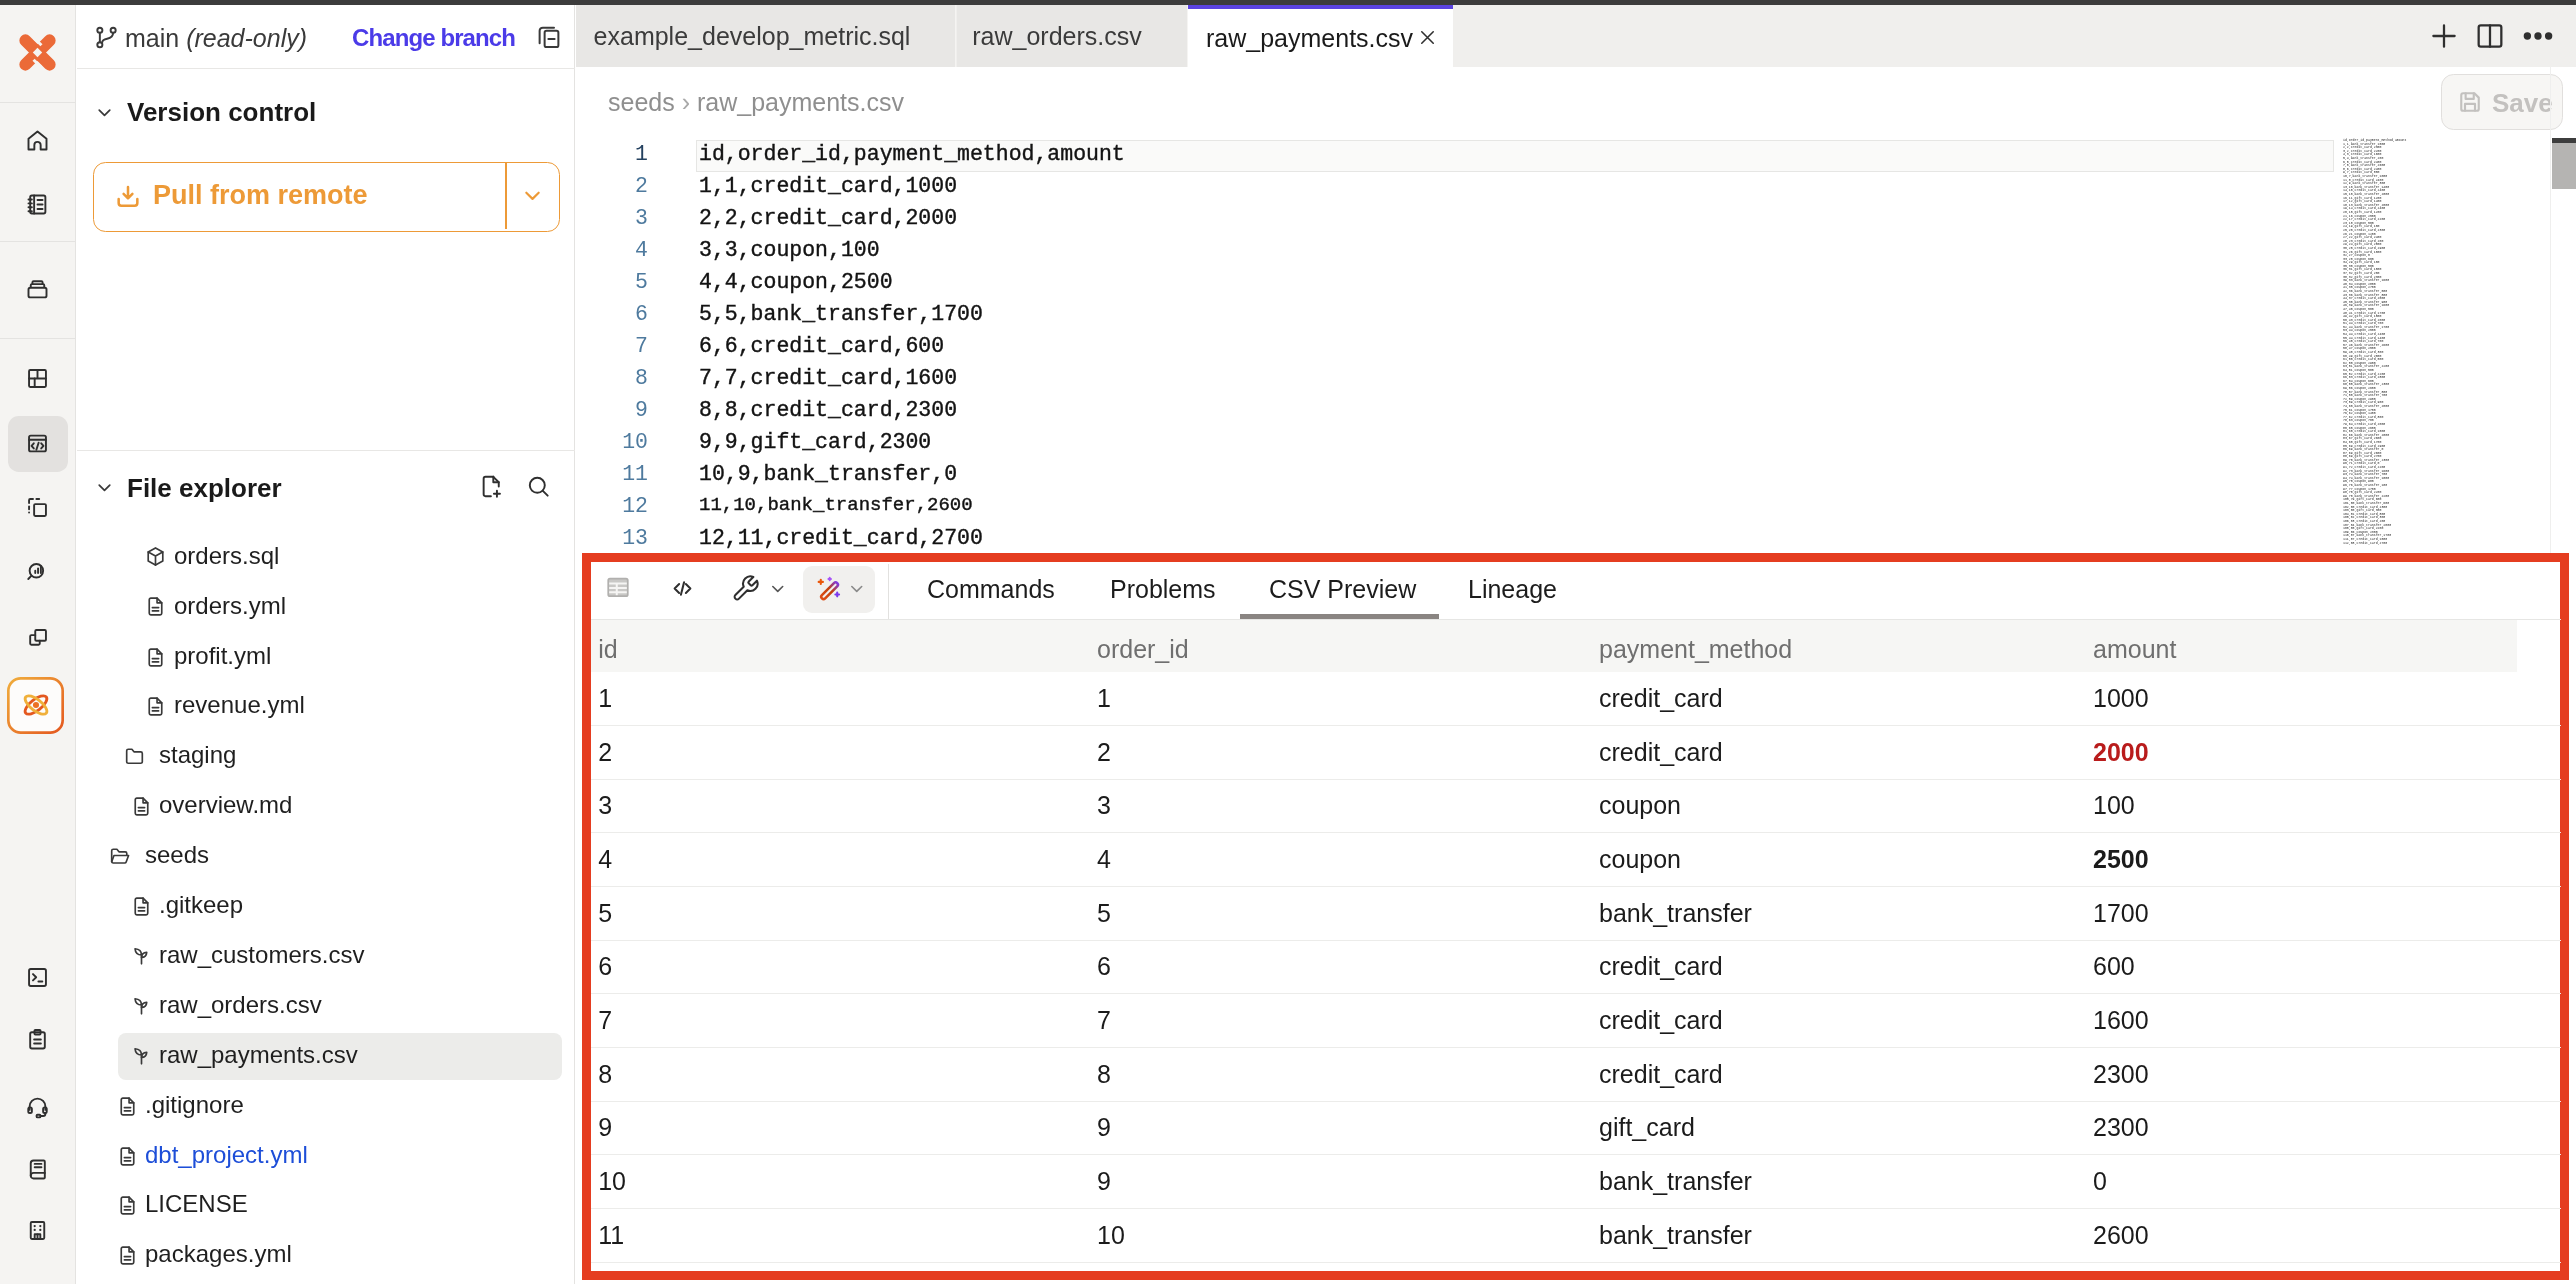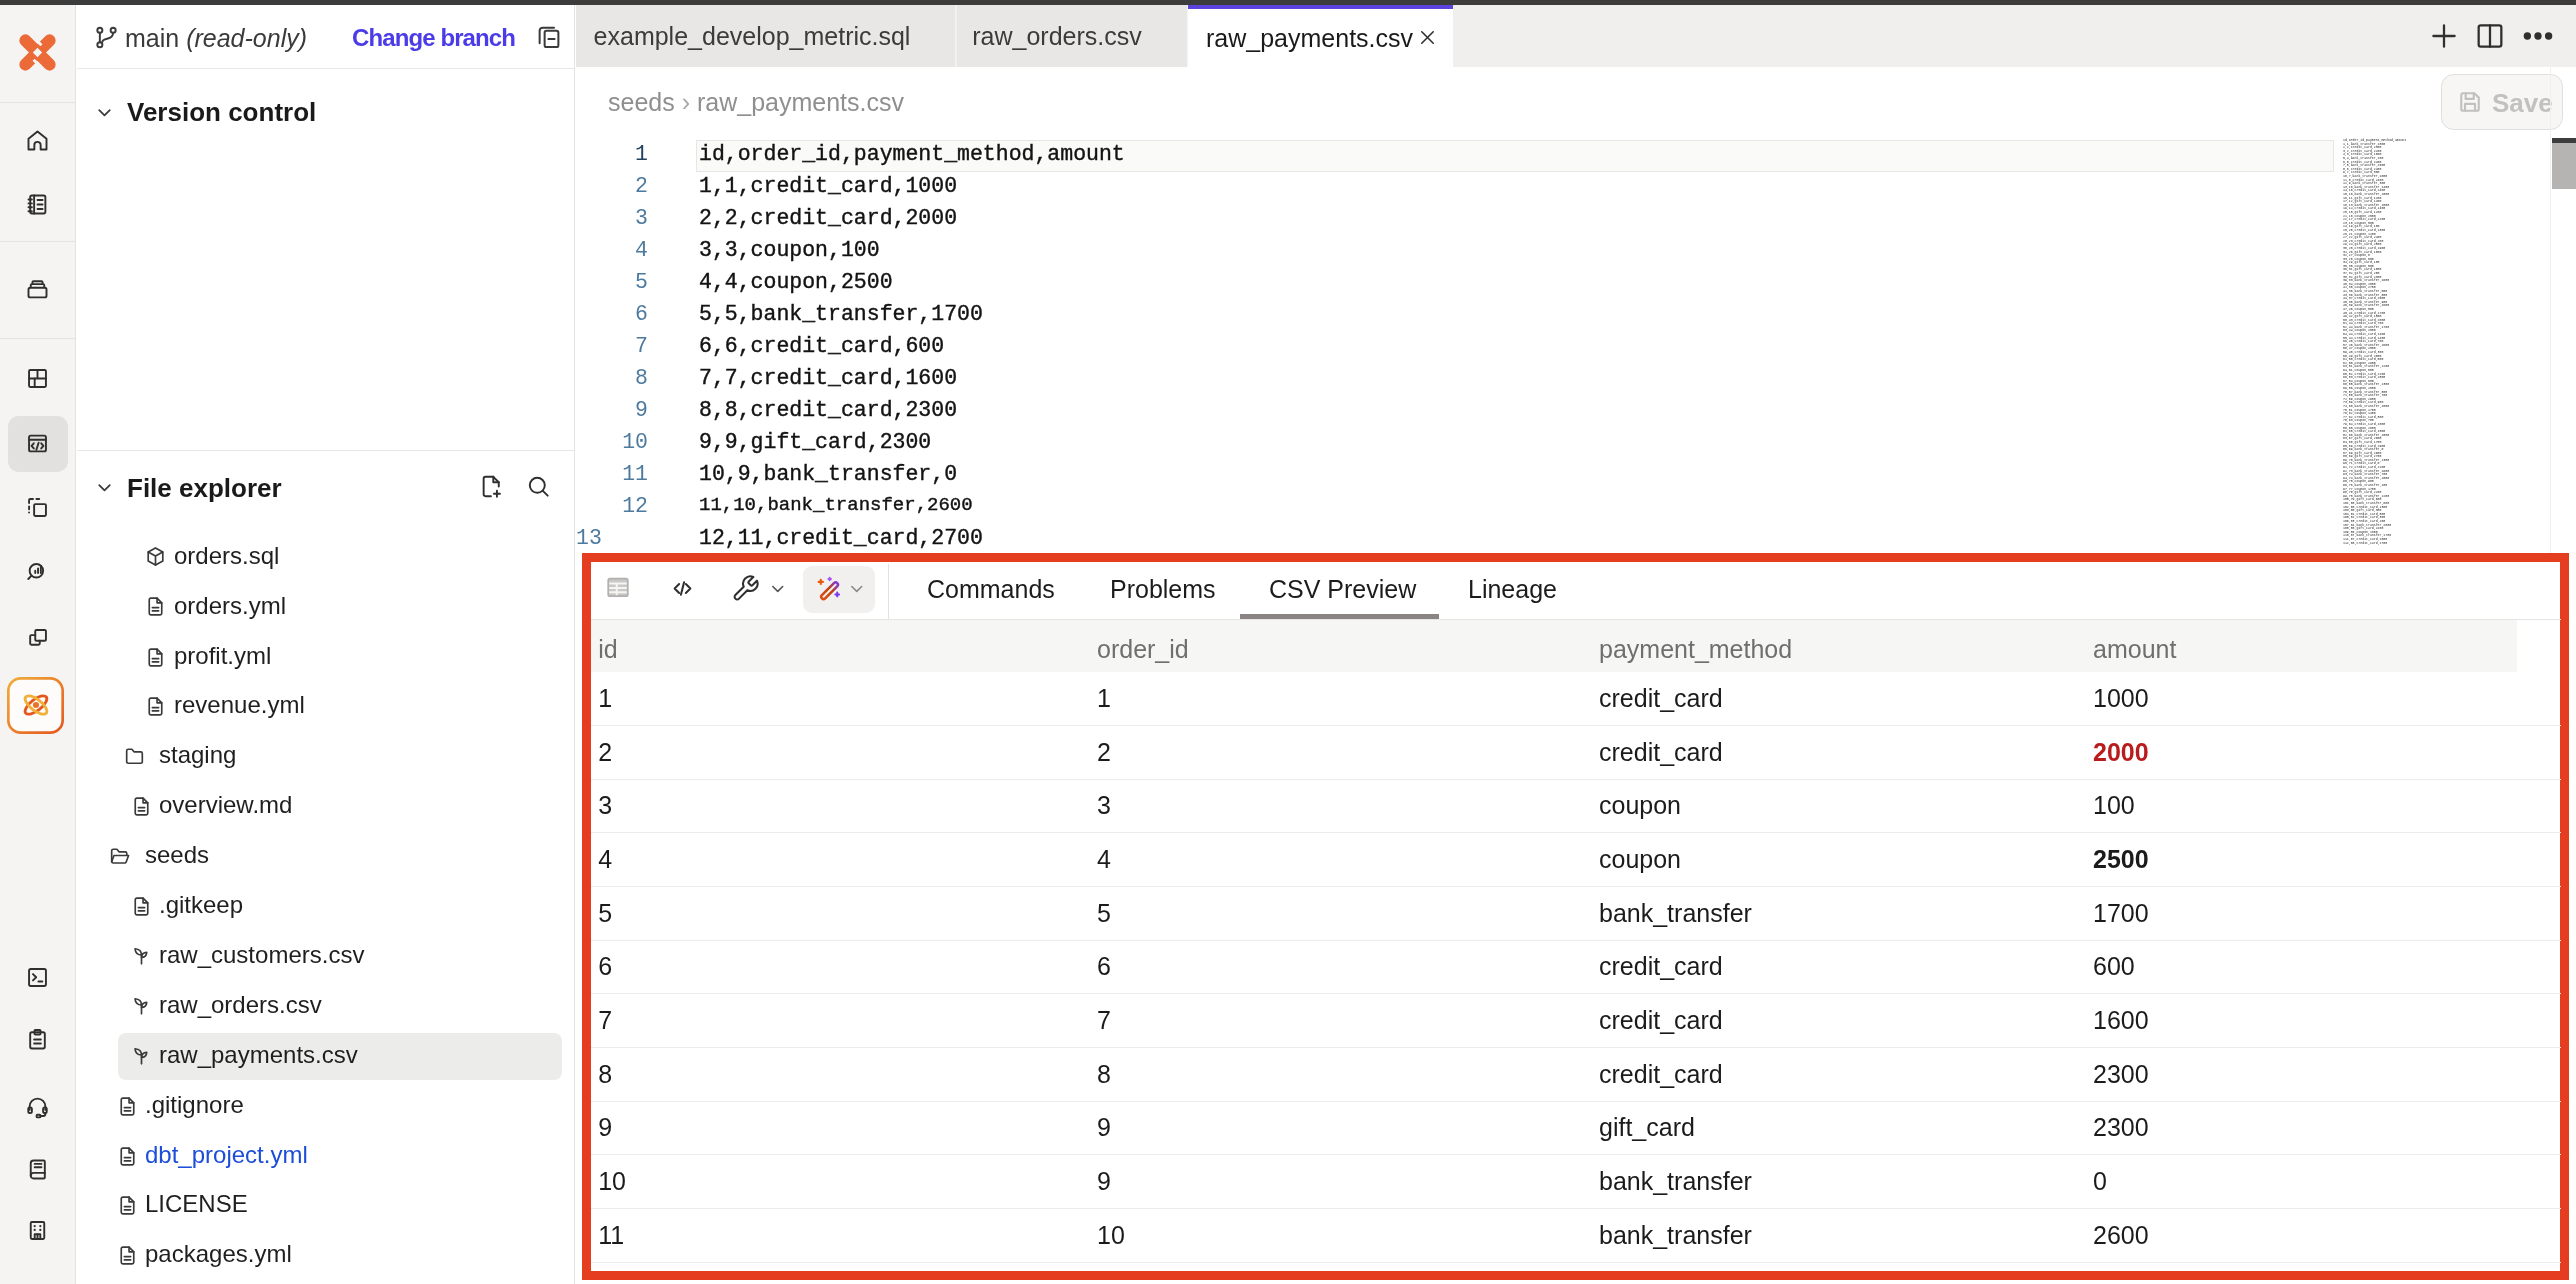--- a/index.html
+++ b/index.html
@@ -120,20 +120,31 @@
         <div class="abs" style="left:457px;top:17px;"><svg width="30" height="30" viewBox="0 0 24 24" fill="none" style="">
             <rect x="8.5" y="7" width="11" height="13" rx="1.5" stroke="#3a3a3a" stroke-width="1.6" stroke-linecap="round" stroke-linejoin="round" fill="none"></rect>
             <path d="M16 4.5H7A2.5 2.5 0 0 0 4.5 7v10" stroke="#3a3a3a" stroke-width="1.6" stroke-linecap="round" stroke-linejoin="round" fill="none"></path>
             <path d="M11.5 13.5h5" stroke="#3a3a3a" stroke-width="1.6" stroke-linecap="round" stroke-linejoin="round" fill="none"></path>
           </svg></div>
       </div>
       <div class="abs" style="left:16px;top:96px;"><svg width="23" height="23" viewBox="0 0 24 24" fill="none" style="">
           <path d="m6.5 9.5 5.5 5.5 5.5-5.5" stroke="#3a3a3a" stroke-width="1.8" stroke-linecap="round" stroke-linejoin="round" fill="none"></path>
         </svg></div>
       <div class="abs" style="left:50px;top:92px;font-size:26px;font-weight:bold;color:#1a1a1a;">Version control</div>
+      <div class="abs" style="left:16px;top:157px;width:467px;height:70px;border:1.8px solid #ed9a37;border-radius:12.5px;background:#fff;">
+        <div class="abs" style="left:18px;top:18px;"><svg width="32" height="32" viewBox="0 0 24 24" fill="none" style="">
+            <path d="M12 4.5v8.5m0 0 3.3-3.3M12 13l-3.3-3.3" stroke="#ed9a37" stroke-width="1.9" stroke-linecap="round" stroke-linejoin="round" fill="none"></path>
+            <path d="M5 13.5v3a2 2 0 0 0 2 2h10a2 2 0 0 0 2-2v-3" stroke="#ed9a37" stroke-width="1.9" stroke-linecap="round" stroke-linejoin="round" fill="none"></path>
+          </svg></div>
+        <div class="abs" style="left:59px;top:17px;font-size:27px;font-weight:bold;color:#ed9a37;">Pull from remote</div>
+        <div class="abs" style="left:411px;top:0;width:1.8px;height:66px;background:#ed9a37;"></div>
+        <div class="abs" style="left:425px;top:19.7px;"><svg width="27" height="27" viewBox="0 0 24 24" fill="none" style="">
+            <path d="m6.5 9.5 5.5 5.5 5.5-5.5" stroke="#ed9a37" stroke-width="1.9" stroke-linecap="round" stroke-linejoin="round" fill="none"></path>
+          </svg></div>
+      </div>
       <div class="abs" style="left:0;top:445px;width:498px;height:0.9px;background:#e8e7e5;"></div>
       <div class="abs" style="left:16px;top:471px;"><svg width="23" height="23" viewBox="0 0 24 24" fill="none" style="">
           <path d="m6.5 9.5 5.5 5.5 5.5-5.5" stroke="#3a3a3a" stroke-width="1.8" stroke-linecap="round" stroke-linejoin="round" fill="none"></path>
         </svg></div>
       <div class="abs" style="left:50px;top:468px;font-size:26px;font-weight:bold;color:#1a1a1a;">File explorer</div>
       <div class="abs" style="left:400px;top:467px;"><svg width="29" height="29" viewBox="0 0 24 24" fill="none" style="">
           <path d="M13.5 4H7a1.5 1.5 0 0 0-1.5 1.5v13A1.5 1.5 0 0 0 7 20h4.5" stroke="#2f2f2f" stroke-width="1.6" stroke-linecap="round" stroke-linejoin="round" fill="none"></path>
           <path d="M13.5 4 18 8.5V12" stroke="#2f2f2f" stroke-width="1.6" stroke-linecap="round" stroke-linejoin="round" fill="none"></path>
           <path d="M13.5 4v4.5H18" stroke="#2f2f2f" stroke-width="1.6" stroke-linecap="round" stroke-linejoin="round" fill="none"></path>
           <path d="M16.5 15.5v5M14 18h5" stroke="#2f2f2f" stroke-width="1.6" stroke-linecap="round" stroke-linejoin="round" fill="none"></path>
@@ -280,21 +291,21 @@
       <div class="abs" style="left:0;top:299px;width:72px;text-align:right;font-family:'Liberation Mono',monospace;font-size:21.5px;color:#4e7a9e;">8</div>
       <div class="abs" style="left:123px;top:299px;font-family:'Liberation Mono',monospace;font-size:21.5px;color:#131313;-webkit-text-stroke:0.4px #131313;white-space:pre;">7,7,credit_card,1600</div>
       <div class="abs" style="left:0;top:331px;width:72px;text-align:right;font-family:'Liberation Mono',monospace;font-size:21.5px;color:#4e7a9e;">9</div>
       <div class="abs" style="left:123px;top:331px;font-family:'Liberation Mono',monospace;font-size:21.5px;color:#131313;-webkit-text-stroke:0.4px #131313;white-space:pre;">8,8,credit_card,2300</div>
       <div class="abs" style="left:0;top:363px;width:72px;text-align:right;font-family:'Liberation Mono',monospace;font-size:21.5px;color:#4e7a9e;">10</div>
       <div class="abs" style="left:123px;top:363px;font-family:'Liberation Mono',monospace;font-size:21.5px;color:#131313;-webkit-text-stroke:0.4px #131313;white-space:pre;">9,9,gift_card,2300</div>
       <div class="abs" style="left:0;top:395px;width:72px;text-align:right;font-family:'Liberation Mono',monospace;font-size:21.5px;color:#4e7a9e;">11</div>
       <div class="abs" style="left:123px;top:395px;font-family:'Liberation Mono',monospace;font-size:21.5px;color:#131313;-webkit-text-stroke:0.4px #131313;white-space:pre;">10,9,bank_transfer,0</div>
       <div class="abs" style="left:0;top:427px;width:72px;text-align:right;font-family:'Liberation Mono',monospace;font-size:21.5px;color:#4e7a9e;">12</div>
       <div class="abs" style="left:123px;top:427px;font-family:'Liberation Mono',monospace;font-size:19px;color:#131313;-webkit-text-stroke:0.4px #131313;white-space:pre;">11,10,bank_transfer,2600</div>
-      <div class="abs" style="left:0;top:459px;width:72px;font-family:'Liberation Mono',monospace;font-size:21.5px;color:#4e7a9e;">13</div>
+      <div class="abs" style="left:0;top:459px;width:72px;text-align:right;font-family:'Liberation Mono',monospace;font-size:21.5px;color:#4e7a9e;">13</div>
       <div class="abs" style="left:123px;top:459px;font-family:'Liberation Mono',monospace;font-size:21.5px;color:#131313;-webkit-text-stroke:0.4px #131313;white-space:pre;">12,11,credit_card,2700</div>
     </div>
     <div class="abs" style="left:2343px;top:138px;width:72px;height:410px;overflow:hidden;"><svg width="429" height="2731" viewBox="0 0 480 3053" style="transform:scale(0.15);transform-origin:0 0;">
         <text x="0" y="22" font-family="Liberation Mono,monospace" font-size="24" fill="#262626">id,order_id,payment_method,amount</text>
         <text x="0" y="49" font-family="Liberation Mono,monospace" font-size="24" fill="#262626">1,1,bank_transfer,1500</text>
         <text x="0" y="76" font-family="Liberation Mono,monospace" font-size="24" fill="#262626">2,2,credit_card,2300</text>
         <text x="0" y="102" font-family="Liberation Mono,monospace" font-size="24" fill="#262626">3,2,credit_card,2200</text>
         <text x="0" y="129" font-family="Liberation Mono,monospace" font-size="24" fill="#262626">4,3,credit_card,1600</text>
         <text x="0" y="156" font-family="Liberation Mono,monospace" font-size="24" fill="#262626">5,4,bank_transfer,200</text>
         <text x="0" y="183" font-family="Liberation Mono,monospace" font-size="24" fill="#262626">6,5,credit_card,2400</text>

